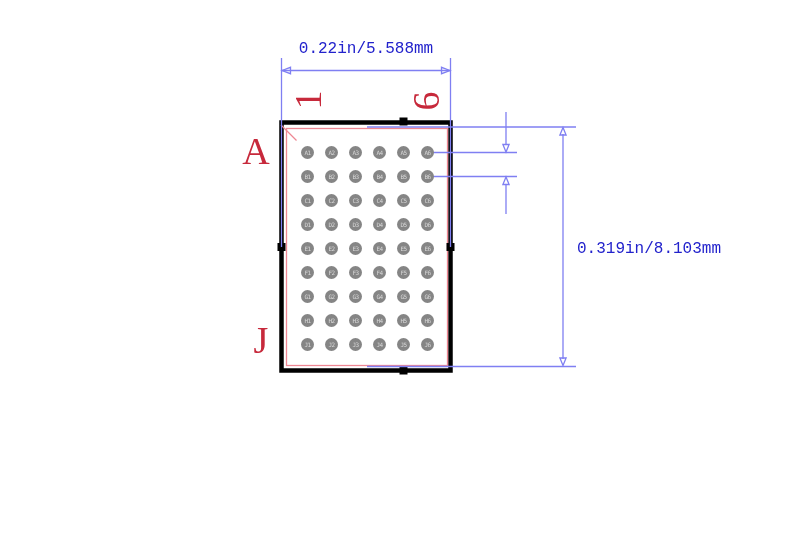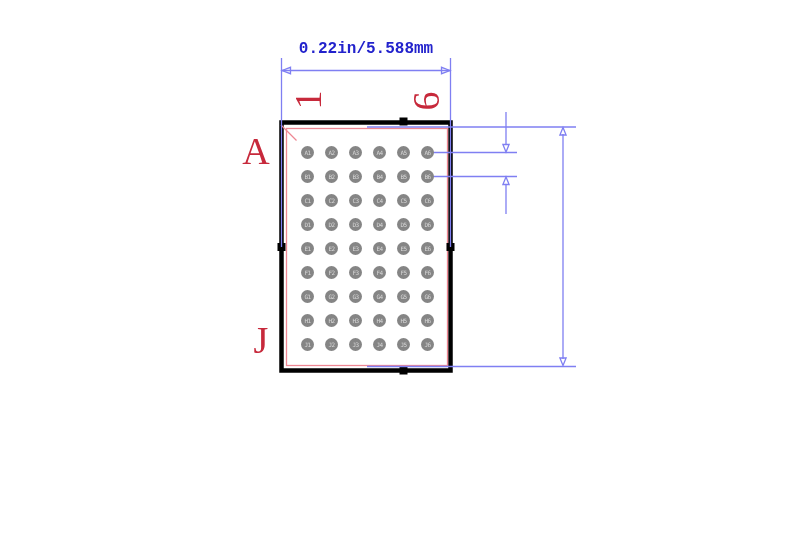--- a/index.html
+++ b/index.html
@@ -5,21 +5,21 @@
   :root{
     --background:#ffffff; --outline-black:#000000; --courtyard-pink:#ee8793;
     --dim-line-blue:#7f7ff2; --dim-text-blue:#2222cc; --label-red:#c7293b;
     --ball-gray:#858585; --ball-label:#d8d8d8;
   }
   html,body{margin:0;padding:0;background:#fff;}
   .stage{position:relative;width:800px;height:555px;background:var(--background);
          overflow:hidden;font-family:"Liberation Mono","DejaVu Sans Mono",monospace;}
   .layer{position:absolute;left:0;top:0;}
   .dim-text{position:absolute;color:var(--dim-text-blue);font-size:16px;line-height:16px;
-            white-space:nowrap;z-index:3;font-weight:bold;}
+            white-space:nowrap;z-index:3;}
   .dim-w{left:366px;top:49px;transform:translate(-50%,-50%);}
   .dim-p{left:519px;top:164px;transform:translateY(-50%);}
   .dim-h{left:577px;top:249px;transform:translateY(-50%);}
   .grid-label{position:absolute;color:var(--label-red);
               font-family:"Liberation Serif","DejaVu Serif",serif;
               font-size:38px;line-height:38px;z-index:3;white-space:nowrap;}
   .row-a{left:256px;top:151px;transform:translate(-50%,-50%);}
   .row-j{left:261px;top:340px;transform:translate(-50%,-50%);}
   .col-1{left:308px;top:100px;transform:translate(-50%,-50%) rotate(-90deg);}
   .col-6{left:426px;top:101px;transform:translate(-50%,-50%) rotate(-90deg);}
@@ -133,13 +133,14 @@
       <div class="ball" style="left: 397px; top: 338px;">J5</div>
       <div class="ball" style="left: 421px; top: 338px;">J6</div>
     </div>
 
   <div class="grid-label row-a">A</div>
   <div class="grid-label row-j">J</div>
   <div class="grid-label col-1">1</div>
   <div class="grid-label col-6">6</div>
 
   <div class="dim-text dim-w">0.22in/5.588mm</div>
+  <div class="dim-text dim-h">0.319in/8.103mm</div>
 </div>
 
 </body></html>

